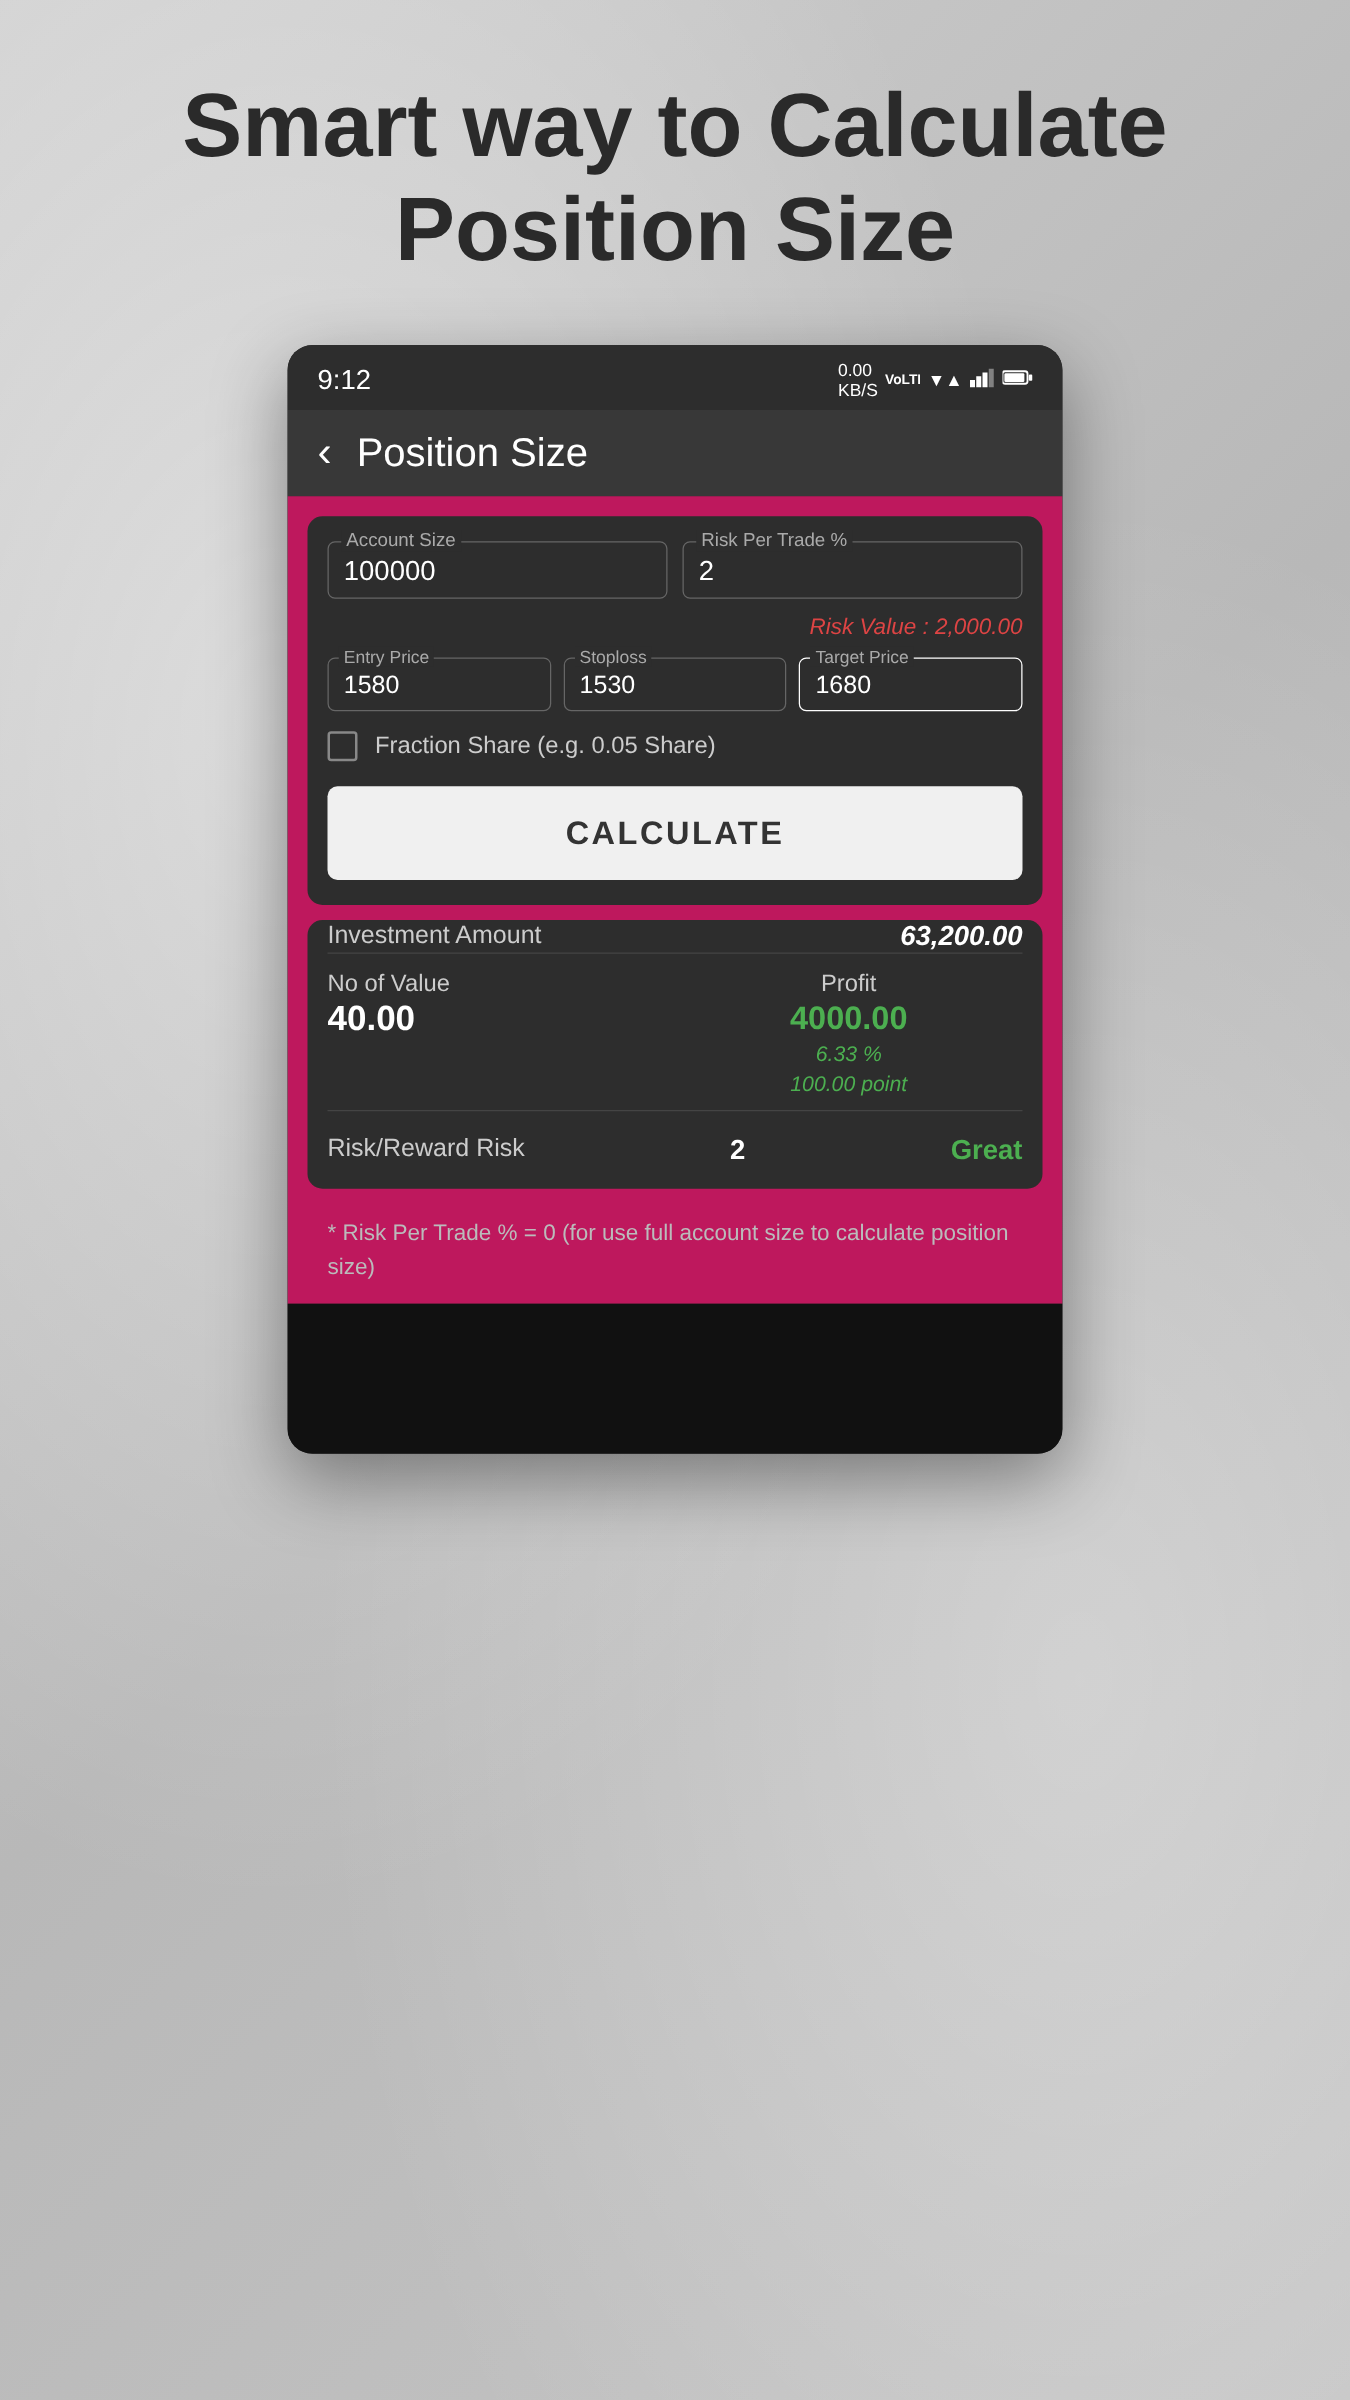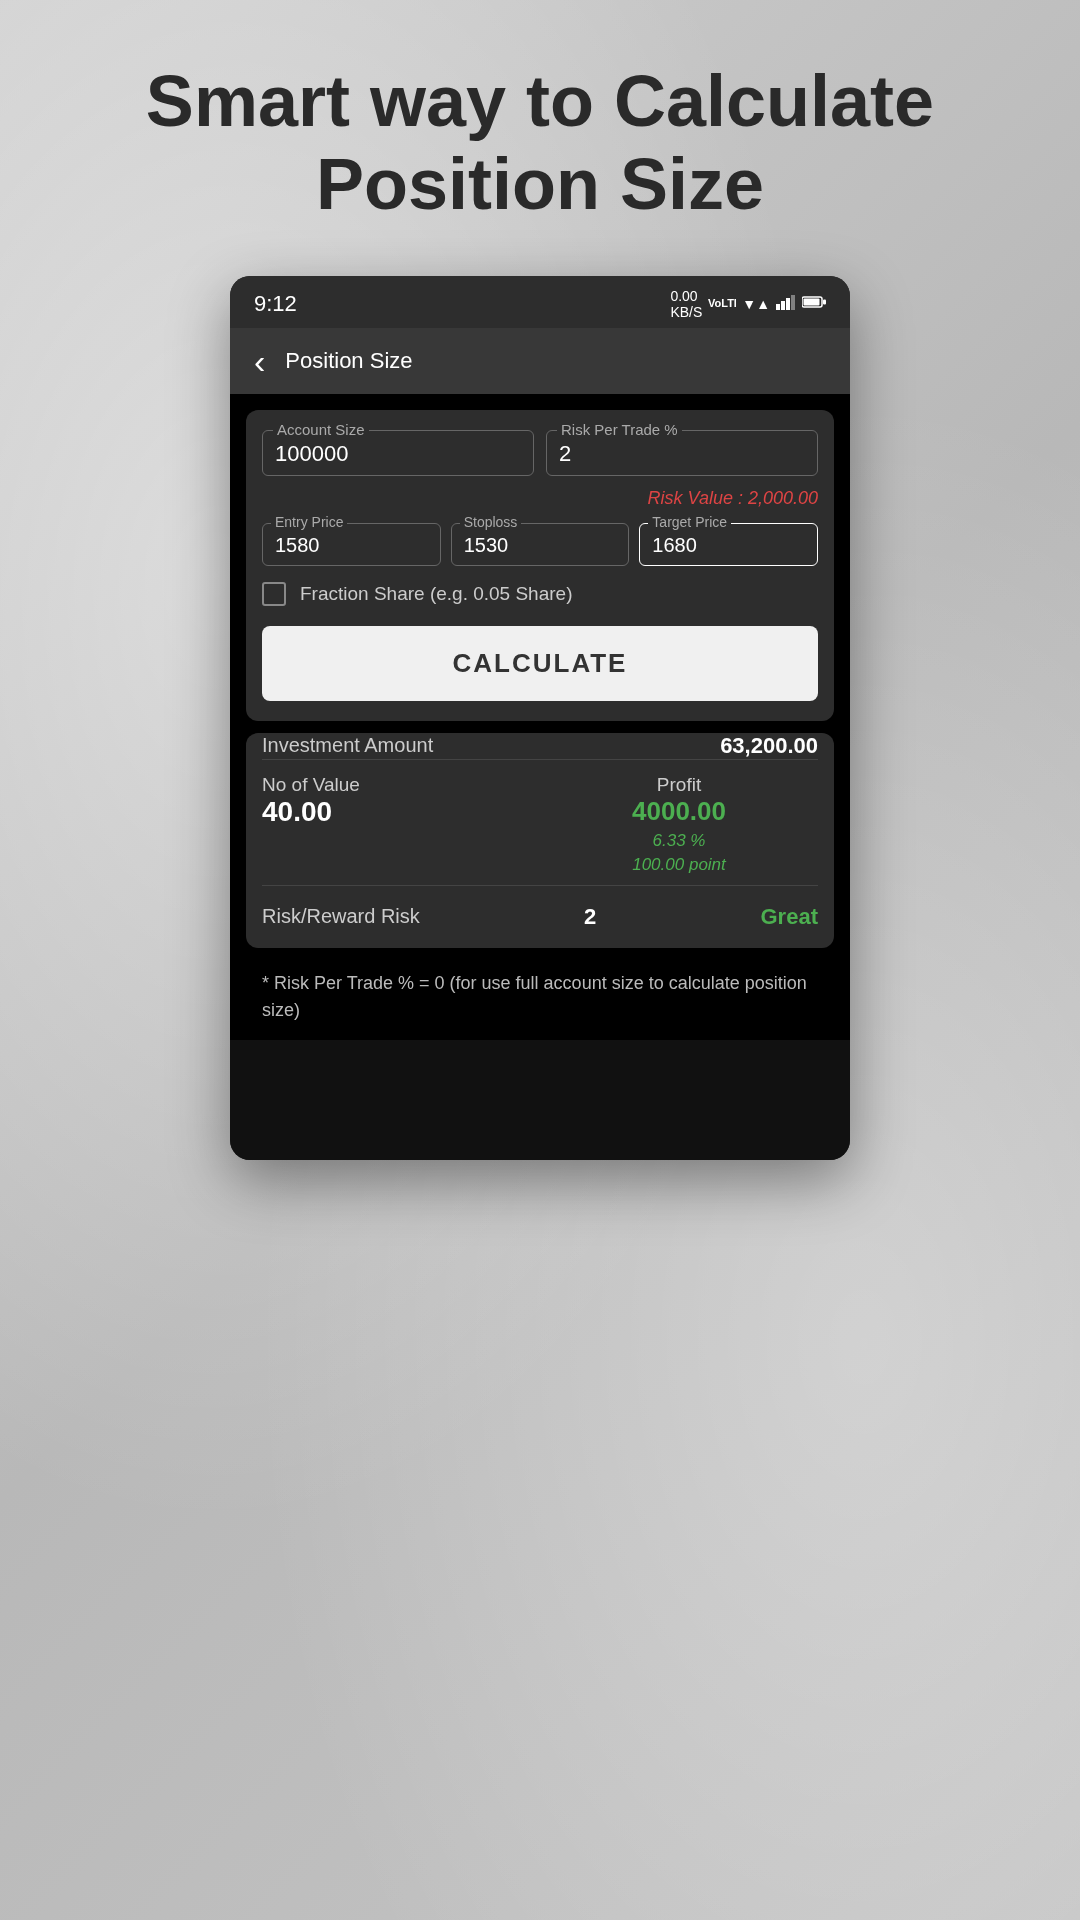--- a/index.html
+++ b/index.html
@@ -93,27 +93,27 @@
 
     .back-btn {
       color: #fff;
       font-size: 34px;
       cursor: pointer;
       line-height: 1;
     }
 
     .app-title {
       color: #fff;
-      font-size: 22px;
+      font-size: 32px;
       font-weight: 400;
     }
 
     
     .app-body {
-      background: #000000;
+      background: #be185d;
       padding: 16px;
     }
 
     
     .input-card {
       background: #2d2d2d;
       border-radius: 12px;
       padding: 20px 16px;
       margin-bottom: 12px;
     }
@@ -260,20 +260,21 @@
 
     .result-label {
       color: #ccc;
       font-size: 20px;
     }
 
     .result-value {
       color: #fff;
       font-size: 22px;
       font-weight: 600;
+      font-style: italic;
     }
 
     .result-table-col {
       flex: 1;
       text-align: center;
     }
 
     .result-table-col:first-child {
       text-align: left;
     }

